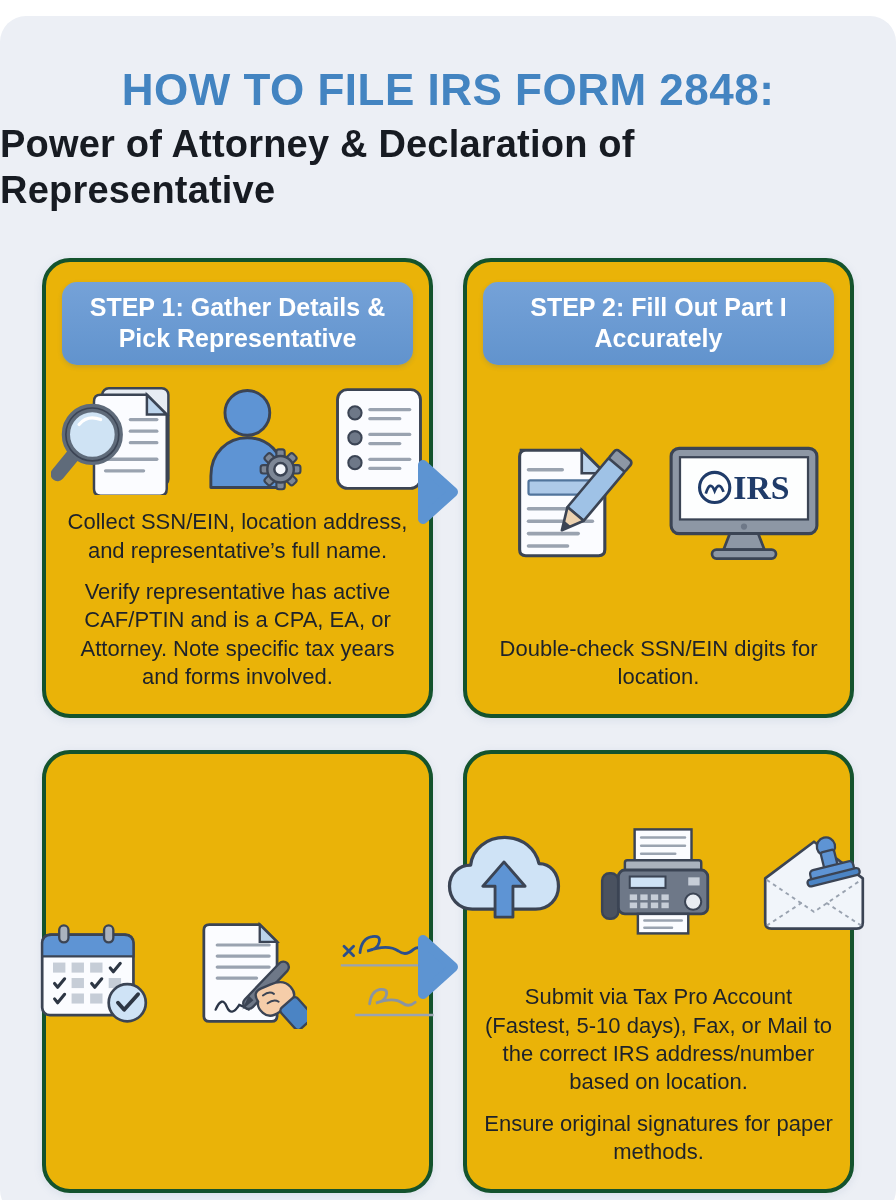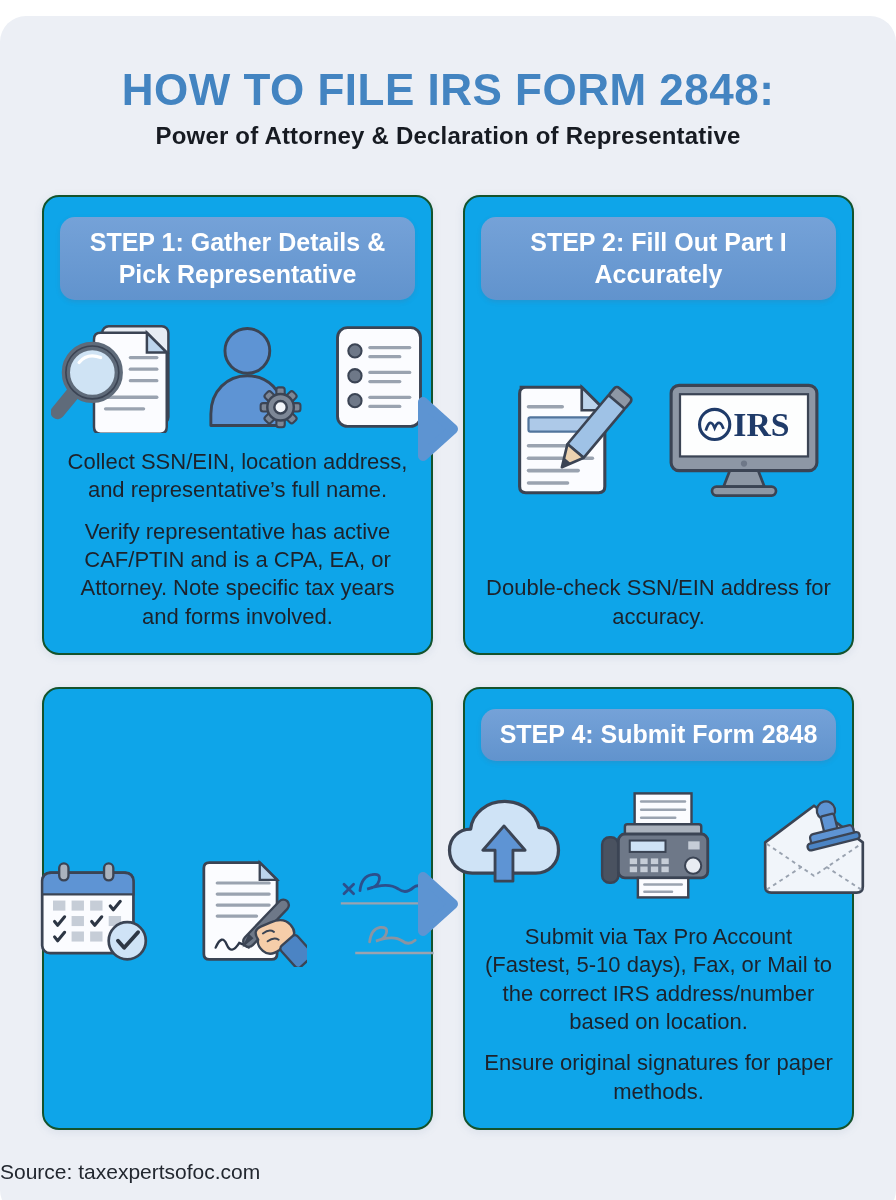--- a/index.html
+++ b/index.html
@@ -7,31 +7,31 @@
     width:896px;height:1200px;margin:16px auto;box-sizing:border-box;
     background:#eceff5;border-radius:26px;overflow:hidden;
     font-family:"Liberation Sans",sans-serif;position:relative;
     padding-top:50px;
   }
   .page-title{
     margin:0;text-align:center;color:#4384c1;font-size:44px;font-weight:700;
     letter-spacing:.5px;line-height:1.1;
   }
   .page-subtitle{
-    margin:8px 0 0;text-align:center;color:#171b22;font-size:24px;font-weight:700;
+    margin:8px 0 0;text-align:left;color:#171b22;font-size:38px;font-weight:700;
     letter-spacing:.2px;line-height:1.2;
   }
   .grid{
     position:relative;width:812px;margin:44px auto 0;
     display:grid;grid-template-columns:391px 391px;grid-template-rows:460px 443px;
     column-gap:30px;row-gap:32px;
   }
   .card{
-    box-sizing:border-box;border:2px solid #14532d;border-radius:17px;
-    background:#0ea5e9;box-shadow:0 2px 8px rgba(110,135,170,.15);
+    box-sizing:border-box;border:4px solid #14532d;border-radius:28px;
+    background:#eab308;box-shadow:0 2px 8px rgba(110,135,170,.15);
     padding:20px 16px 22px;display:flex;flex-direction:column;align-items:center;
   }
   .pill{
     box-sizing:border-box;width:100%;border-radius:15px;
     background:linear-gradient(180deg,#75a2d8,#6193cd);
     color:#ffffff;font-size:25px;font-weight:700;line-height:1.26;
     text-align:center;padding:10px 8px;white-space:pre-line;
     box-shadow:0 2px 4px rgba(80,110,150,.25);
   }
   .icons{
@@ -146,21 +146,21 @@
           <rect x="18" y="16" width="144" height="70" fill="#fdfefe" stroke="#3b4454" stroke-width="2.5"></rect>
           <circle cx="57" cy="50" r="17" fill="none" stroke="#1f3b69" stroke-width="3.5"></circle>
           <path d="M47 57 q5 -16 10 -3 q5 -12 10 1" fill="none" stroke="#1f3b69" stroke-width="3"></path>
           <text x="78" y="63" font-family="Liberation Serif, serif" font-size="38" font-weight="bold" fill="#1f3b69">IRS</text>
           <circle cx="90" cy="94" r="3.5" fill="#6e7888"></circle>
           <path d="M74 102 h32 l7 18 h-46 z" fill="#8d97a5" stroke="#3b4454" stroke-width="3"></path>
           <rect x="54" y="120" width="72" height="10" rx="5" fill="#8d97a5" stroke="#3b4454" stroke-width="3"></rect>
         </svg>
       </div>
       <div class="card-body">
-        <p class="tight">Double-check SSN/EIN address for accuracy.</p>
+        <p class="tight">Double-check SSN/EIN digits for location.</p>
       </div>
     </section>
 
     <section class="card">
       <div class="icons">
         <svg width="116" height="112" viewBox="0 0 150 135">
           <rect x="8" y="18" width="118" height="104" rx="10" fill="#fbfcff" stroke="#3b4454" stroke-width="3.5"></rect>
           <path d="M8 30 q0 -12 12 -12 h94 q12 0 12 12 v16 h-118 z" fill="#5e94d4" stroke="#3b4454" stroke-width="3"></path>
           <rect x="30" y="6" width="12" height="22" rx="6" fill="#aab2bd" stroke="#3b4454" stroke-width="3"></rect>
           <rect x="88" y="6" width="12" height="22" rx="6" fill="#aab2bd" stroke="#3b4454" stroke-width="3"></rect>
@@ -205,21 +205,20 @@
           <path d="M10 34 l12 12 M22 34 l-12 12" stroke="#2c4f8c" stroke-width="3.5" stroke-linecap="round"></path>
           <path d="M30 42 q2 -18 15 -20 q11 -2 9 7 q-2 9 -15 11 q26 -9 39 0 q9 7 19 -2 q5 -4 11 0" fill="none" stroke="#2c4f8c" stroke-width="3.5" stroke-linecap="round"></path>
           <line x1="6" y1="58" x2="122" y2="58" stroke="#9aa3b0" stroke-width="3"></line>
           <path d="M42 106 q2 -16 13 -18 q10 -1 8 7 q-2 8 -13 10 q22 -8 33 0 q8 6 16 -1" fill="none" stroke="#8a94a2" stroke-width="3.5" stroke-linecap="round"></path>
           <line x1="24" y1="120" x2="122" y2="120" stroke="#9aa3b0" stroke-width="3"></line>
         </svg>
       </div>
     </section>
 
     <section class="card">
-      <div class="pill">STEP 4: Submit Form 2848</div>
       <div class="icons">
         <svg width="122" height="112" viewBox="0 0 150 135">
           <path d="M36 102 C 18 102 8 88 8 74 C 8 58 20 48 34 48 C 36 28 54 14 76 14 C 98 14 114 28 118 46 C 132 46 142 58 142 74 C 142 90 130 102 114 102 Z" fill="#cfe3f6" stroke="#3b4454" stroke-width="4" stroke-linejoin="round"></path>
           <path d="M75 44 L49 74 H64 V112 H86 V74 H101 Z" fill="#5e94d4" stroke="#3b4454" stroke-width="3.5" stroke-linejoin="round"></path>
         </svg>
         <svg width="130" height="112" viewBox="0 0 160 135">
           <rect x="50" y="4" width="70" height="44" fill="#fbfcff" stroke="#3b4454" stroke-width="3"></rect>
           <g stroke="#9aa3b0" stroke-width="3" stroke-linecap="round">
             <line x1="58" y1="14" x2="112" y2="14"></line>
               <line x1="58" y1="24" x2="112" y2="24"></line>

